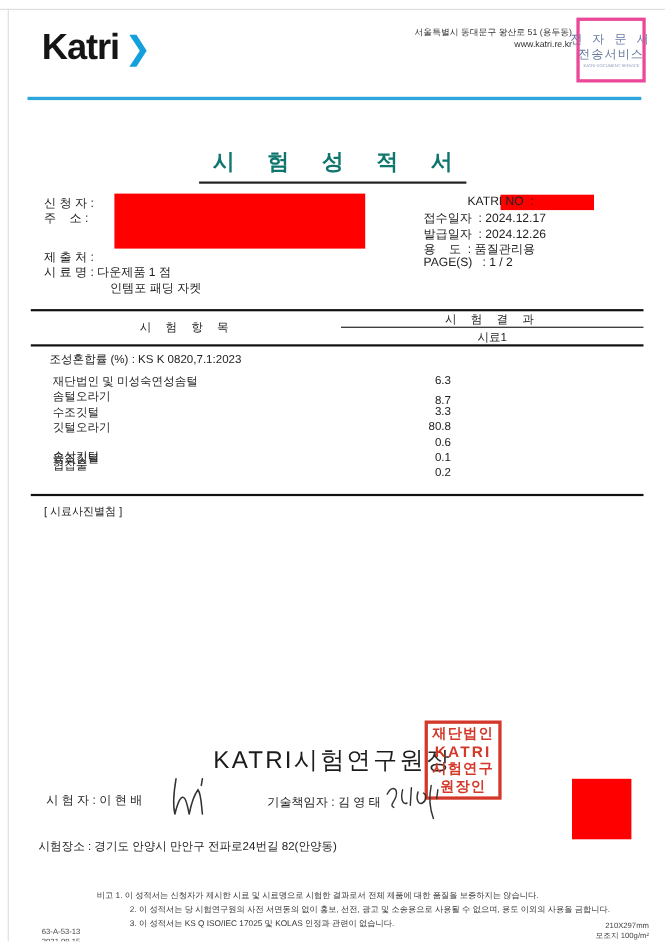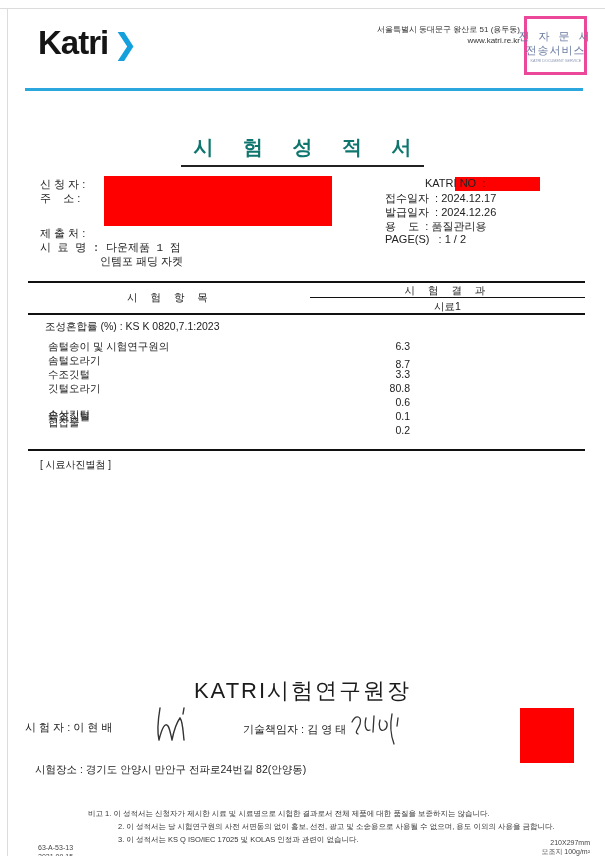--- a/index.html
+++ b/index.html
@@ -71,59 +71,65 @@
   <div class="title-wrap">
     <span class="title">시 험 성 적 서</span>
   </div>
 
   <div class="redact" style="left:104px; top:176px; width:228px; height:50px;"></div>
   <div class="redact" style="left:455px; top:177px; width:85px; height:14px;"></div>
 
   <div class="fieldrow" style="left:40px; top:177px;">신 청 자 :</div>
   <div class="fieldrow" style="left:40px; top:191px;">주    소 :</div>
   <div class="fieldrow" style="left:40px; top:226px;">제 출 처 :</div>
-  <div class="fieldrow" style="left:40px; top:240px;font-family:Liberation Mono, monospace;">시 료 명 : 다운제품 1 점</div>
+  <div class="fieldrow" style="left:40px; top:240px;">시 료 명 : 다운제품 1 점</div>
   <div class="fieldrow" style="left:100px; top:254px;">인템포 패딩 자켓</div>
 
   <div class="fieldrow" style="left:385px; top:177px;margin-left:40px;">KATRI NO  :</div>
   <div class="fieldrow" style="left:385px; top:191px;">접수일자  : 2024.12.17</div>
   <div class="fieldrow" style="left:385px; top:205px;">발급일자  : 2024.12.26</div>
   <div class="fieldrow" style="left:385px; top:219px;">용    도  : 품질관리용</div>
   <div class="fieldrow" style="left:385px; top:233px;">PAGE(S)   : 1 / 2</div>
 
   <div class="hline" style="left:28px; top:281px; width:557px; height:2px;"></div>
   <div class="tcell center" style="left:310px; top:284px; width:275px; letter-spacing:5px;">시 험 결 과</div>
   <div class="tcell center" style="left:30px; top:291px; width:280px; letter-spacing:5px;">시 험 항 목</div>
   <div class="hline" style="left:310px; top:297px; width:275px; height:1px;"></div>
   <div class="tcell center" style="left:310px; top:300px; width:275px;">시료1</div>
   <div class="hline" style="left:28px; top:313px; width:557px; height:2px;"></div>
 
   <div class="tcell" style="left:45px; top:320px;">조성혼합률 (%) : KS K 0820,7.1:2023</div>
 
-  <div class="item-label" style="top:340px;">솜털송이 및 시험연구원의</div>
+  <div class="item-label" style="top:340px;">재단법인 및 미성숙연성솜털</div>
   <div class="item-value" style="top:340px;">6.3</div>
   <div class="item-label" style="top:354px;">솜털오라기</div>
   <div class="item-value" style="top:358px;">8.7</div>
   <div class="item-label" style="top:368px;">수조깃털</div>
   <div class="item-value" style="top:368px;">3.3</div>
   <div class="item-label" style="top:382px;">깃털오라기</div>
   <div class="item-value" style="top:382px;">80.8</div>
   <div class="item-label" style="top:396px;margin-top:12px;">손상깃털</div>
   <div class="item-value" style="top:396px;">0.6</div>
   <div class="item-label" style="top:410px;">육조깃털</div>
   <div class="item-value" style="top:410px;">0.1</div>
   <div class="item-label" style="top:416px;">협잡물</div>
   <div class="item-value" style="top:424px;">0.2</div>
 
   <div class="hline" style="left:28px; top:449px; width:557px; height:2px;"></div>
   <div class="tcell" style="left:40px; top:458px; font-size:10px;">[ 시료사진별첨 ]</div>
 
   <div class="president">KATRI시험연구원장</div>
+  <div class="seal">
+    <div class="s1">재단법인</div>
+    <div class="s2">KATRI</div>
+    <div class="s3">시험연구</div>
+    <div class="s4">원장인</div>
+  </div>
 
-  <div class="fieldrow" style="left:25px; top:720px;">시 험 자 : 이 현 배</div>
+  <div class="fieldrow" style="left:42px; top:720px;">시 험 자 : 이 현 배</div>
   <svg class="sig" style="left:150px; top:700px;" width="48" height="44" viewBox="0 0 48 44">
     <path d="M10 8 C 8 20, 7 32, 9 40 M9 40 C 12 28, 15 22, 18 26 C 20 29, 21 36, 22 40 M22 40 C 24 30, 27 22, 30 18 C 33 22, 33 32, 34 40 M34 8 L 33 14" stroke="#333" stroke-width="1.4" fill="none" stroke-linecap="round"></path>
   </svg>
 
   <div class="fieldrow" style="left:243px; top:722px;">기술책임자 : 김 영 태</div>
   <svg class="sig" style="left:348px; top:706px;" width="60" height="40" viewBox="0 0 60 40">
     <path d="M4 16 C 8 8, 14 10, 12 18 C 10 24, 6 26, 10 28 M18 12 C 16 20, 18 26, 22 24 M26 10 L 25 26 M32 14 C 30 20, 32 26, 36 24 C 40 22, 40 16, 37 15 M44 8 C 42 18, 43 30, 46 38 M50 12 L 49 20" stroke="#333" stroke-width="1.3" fill="none" stroke-linecap="round"></path>
   </svg>
 
   <div class="redact" style="left:520px; top:708px; width:54px; height:55px;"></div>

